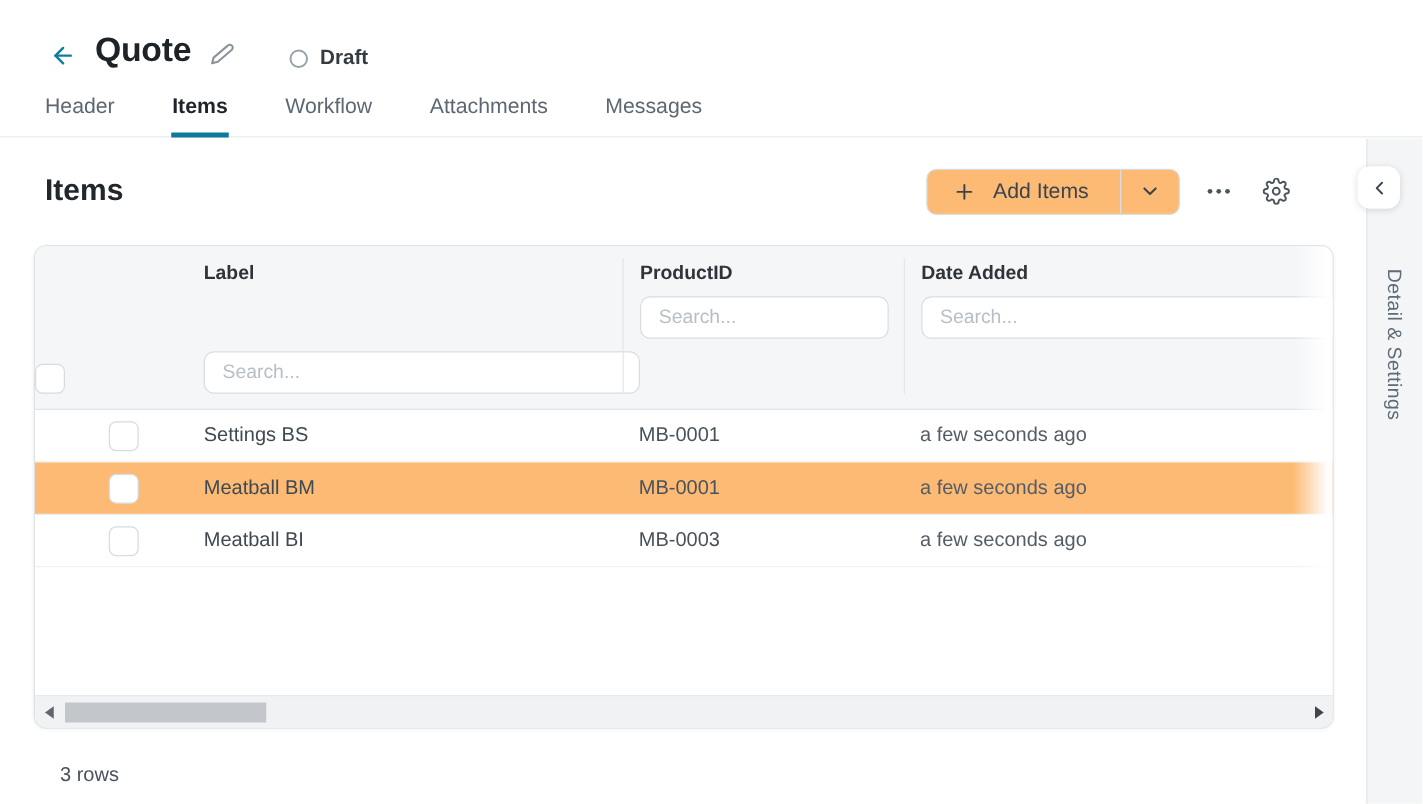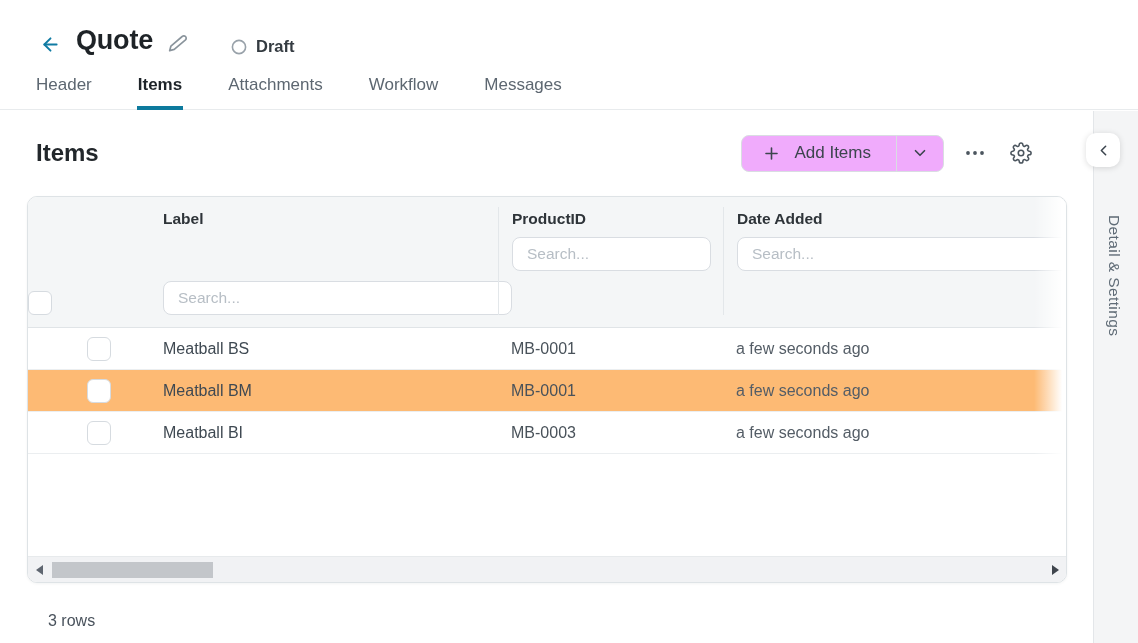--- a/index.html
+++ b/index.html
@@ -27,21 +27,21 @@
   .more-btn { width:30px; height:30px; border:none; background:transparent; color:#4b555e; margin-left:12px; cursor:pointer; display:flex; align-items:center; justify-content:center; }
 
   .tabs { position:absolute; left:35px; bottom:-1px; display:flex; gap:44px; }
   .tab { padding:13px 1px 11px; font-size:17px; color:#5d6771; border:none; background:transparent; font-family:inherit; border-bottom:4px solid transparent; cursor:pointer; }
   .tab.active { color:#1e2429; font-weight:700; border-bottom-color:#0d7a9d; }
 
   
   .section-head { position:absolute; top:131px; left:36px; right:102px; height:44px; display:flex; align-items:center; z-index:1; }
   .section-title { font-size:24px; font-weight:700; color:#22272b; }
   .toolbar { margin-left:auto; display:flex; align-items:center; gap:16px; }
-  .split-btn { display:flex; height:37px; border:1px solid #d9dde2; border-radius:8px; background:#f0abfc; overflow:hidden; }
+  .split-btn { display:flex; height:37px; border:1px solid #d9dde2; border-radius:8px; background:#fdba74; overflow:hidden; }
   .split-main { display:flex; align-items:center; gap:13px; padding:0 25px 0 20px; font-size:17px; color:#3c454e; background:transparent; border:none; font-family:inherit; cursor:pointer; }
   .split-caret { width:47px; border:none; border-left:1px solid #d9dde2; background:transparent; color:#3c454e; display:flex; align-items:center; justify-content:center; cursor:pointer; }
   .icon-btn { width:30px; height:30px; border:none; background:transparent; color:#4b555e; cursor:pointer; display:flex; align-items:center; justify-content:center; }
 
   
   .table-card { position:absolute; top:196px; left:27px; width:1040px; height:387px; background:#fff;
     border:1px solid #dee3e6; border-radius:10px; box-shadow:0 1px 3px rgba(27,31,35,.05);
     display:flex; flex-direction:column; overflow:hidden; }
   .grid-cols { display:grid; grid-template-columns:108px 362px 225px 1fr; }
   .t-head { background:#f4f6f7; border-bottom:1px solid #e0e4e7; padding:10px 0 12px; }
@@ -108,22 +108,22 @@
         <svg width="16" height="16" viewBox="0 0 16 16" fill="none" stroke="currentColor" stroke-width="1.6">
             <circle cx="8" cy="8" r="6.6"></circle>
           </svg>
       </span>
       <span class="status-label">Draft</span>
     </div>
   </div>
   <nav class="tabs">
     <button class="tab">Header</button>
     <button class="tab active">Items</button>
+    <button class="tab">Workflow</button>
     <button class="tab">Attachments</button>
-    <button class="tab">Workflow</button>
     <button class="tab">Messages</button>
   </nav>
 </header>
 
 <div class="section-head">
   <h2 class="section-title">Items</h2>
   <div class="toolbar">
     <div class="split-btn">
       <button class="split-main">
         <span>
@@ -179,21 +179,21 @@
       <span class="th-label">Date Added</span>
       <input class="search-input w3" placeholder="Search..." style="">
     </div>
   </div>
 
   <div>
     <div class="t-row grid-cols">
       <div class="row-select">
         <div class="checkbox"></div>
       </div>
-      <div class="cell-label">Meatball BS</div>
+      <div class="cell-label">Settings BS</div>
       <div class="cell-pid">MB-0001</div>
       <div class="cell-date">a few seconds ago</div>
     </div>
     <div class="t-row grid-cols">
       <div class="row-select">
         <div class="checkbox"></div>
       </div>
       <div class="cell-label">Meatball BM</div>
       <div class="cell-pid">MB-0001</div>
       <div class="cell-date">a few seconds ago</div>

